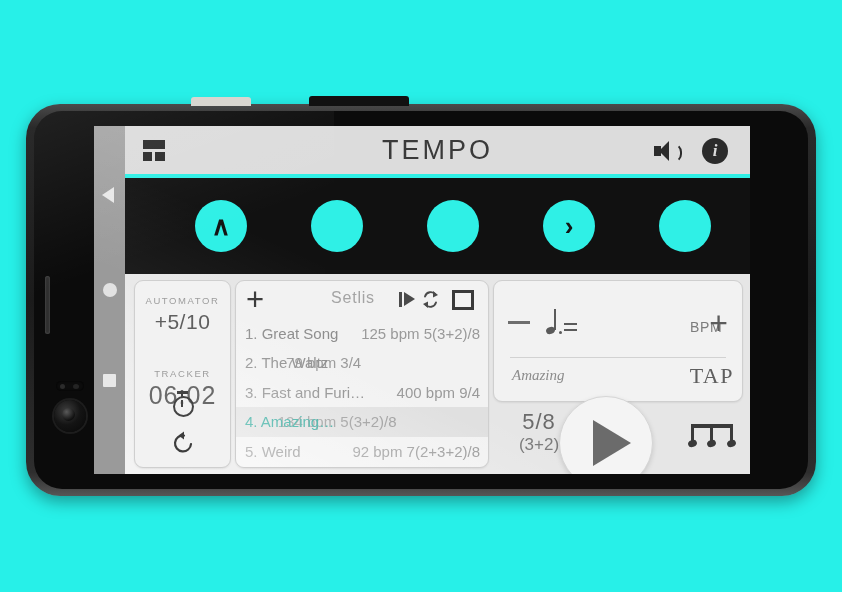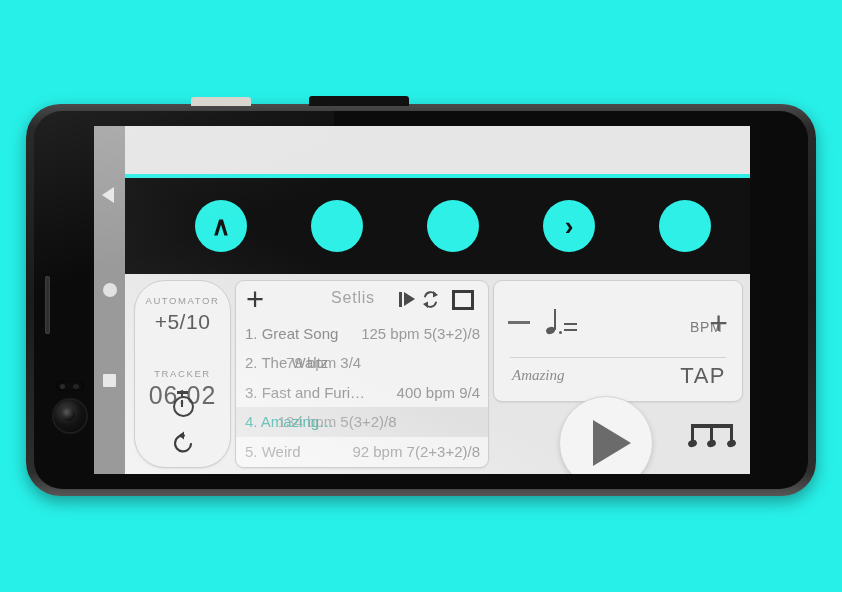--- a/index.html
+++ b/index.html
@@ -128,21 +128,21 @@
   .bottom{position:absolute;left:0;top:148px;width:625px;height:200px;background:#e6e6e6;}
   .bottom .bshade{position:absolute;left:0;top:0;width:625px;height:200px;
     background:linear-gradient(28deg,rgba(255,255,255,.55) 0%,rgba(255,255,255,0) 48%);}
 
   .card{
     position:absolute;background:#f2f2f2;border:1px solid #cfcfcf;border-radius:9px;
     box-shadow:0 1px 2px rgba(0,0,0,.07);
   }
 
   
-  .automator{left:9px;top:6px;width:95px;height:186px;border-radius:31px;}
+  .automator{left:9px;top:6px;width:95px;height:186px;}
   .lbl{
     text-align:center;color:#9d9d9d;font-size:9.5px;letter-spacing:1.6px;
     font-family:"Liberation Sans", sans-serif;
   }
   .val-big{text-align:center;color:#5f5f5f;font-size:21px;font-weight:300;letter-spacing:.5px;}
   .val-time{text-align:center;color:#6a6a6a;font-size:25px;font-weight:300;letter-spacing:1px;}
   .stopwatch{position:absolute;left:37px;top:110px;width:22px;height:24px;}
   .stopwatch .dial{position:absolute;left:1px;top:5px;width:17px;height:17px;border:2px solid #444;border-radius:50%;}
   .stopwatch .cap{position:absolute;left:5px;top:0;width:11px;height:3px;background:#444;}
   .stopwatch .stem{position:absolute;left:9px;top:3px;width:2px;height:3px;background:#444;}
@@ -189,21 +189,21 @@
   .noteeq .stem{position:absolute;left:8px;top:0;width:2px;height:21px;background:#5a5a5a;}
   .noteeq .dot{position:absolute;left:13px;top:22px;width:3px;height:3px;border-radius:50%;background:#5a5a5a;}
   .noteeq .e1{position:absolute;left:18px;top:14px;width:13px;height:2px;background:#5a5a5a;}
   .noteeq .e2{position:absolute;left:18px;top:20px;width:13px;height:2px;background:#5a5a5a;}
   .bpmnum{position:absolute;left:88px;top:8px;width:110px;text-align:center;
     font-size:52px;font-weight:300;color:#5a5a5a;letter-spacing:1px;line-height:60px;}
   .bpmlbl{position:absolute;left:196px;top:38px;font-size:14px;color:#7d7d7d;letter-spacing:.6px;}
   .tdivider{position:absolute;left:16px;top:76px;width:216px;height:1px;background:#d2d2d2;}
   .vivace{position:absolute;left:18px;top:86px;font-size:15px;color:#8c8c8c;font-style:italic;font-weight:300;
     font-family:"Liberation Serif", serif;}
-  .tap{position:absolute;right:16px;top:82px;font-size:22px;color:#5e5e5e;font-weight:300;letter-spacing:1.5px;}
+  .tap{position:absolute;right:8px;top:82px;font-size:22px;color:#5e5e5e;font-weight:300;letter-spacing:1.5px;font-family:Liberation Serif, serif;}
 
   
   .meter{position:absolute;left:378px;top:136px;width:72px;text-align:center;}
   .meter .m1{font-size:22px;color:#6b6b6b;font-weight:300;letter-spacing:1px;line-height:24px;}
   .meter .m2{font-size:17px;color:#7d7d7d;font-weight:300;line-height:22px;}
   .subdiv{position:absolute;right:14px;top:148px;width:48px;height:32px;}
   .subdiv .beam{position:absolute;left:3px;top:2px;width:42px;height:4px;background:#3a3a3a;}
   .subdiv .st{position:absolute;top:2px;width:2.5px;height:20px;background:#3a3a3a;}
   .subdiv .hd{position:absolute;top:18px;width:9px;height:7px;border-radius:50%;background:#3a3a3a;transform:rotate(-18deg);}
 
@@ -234,20 +234,34 @@
 
       <div class="navbar">
         <div class="nav-shade"></div>
         <div class="nav-ic nav-back"></div>
         <div class="nav-ic nav-home"></div>
         <div class="nav-ic nav-recent"></div>
       </div>
 
       <div class="app">
 
+        <div class="appbar">
+          <div class="grid-icon">
+            <i class="g1"></i>
+              <i class="g2"></i>
+              <i class="g3"></i>
+          </div>
+          <div class="app-title">TEMPO</div>
+          <div class="spk">
+            <span class="body"></span>
+              <span class="cone"></span>
+              <span class="w1"></span>
+          </div>
+          <div class="info-ic">i</div>
+        </div>
         <div class="appbar-underline"></div>
 
         <div class="beatstrip">
           <div class="shade"></div>
           <div class="beat" style="left:70px">
             <div class="glyph">∧</div>
           </div>
           <div class="beat" style="left:186px">
             <div class="glyph"></div>
           </div>
@@ -341,20 +355,24 @@
               <span class="e1"></span>
                 <span class="e2"></span>
             </div>
             <div class="bpmlbl">BPM</div>
             <div class="plusright">+</div>
             <div class="tdivider"></div>
             <div class="vivace">Amazing</div>
             <div class="tap">TAP</div>
           </div>
 
+          <div class="meter">
+            <div class="m1">5/8</div>
+            <div class="m2">(3+2)</div>
+          </div>
 
           <div class="subdiv">
             <span class="beam"></span>
             <span class="st" style="left:3px"></span>
               <span class="hd" style="left:0"></span>
             <span class="st" style="left:22px"></span>
               <span class="hd" style="left:19px"></span>
             <span class="st" style="left:42px"></span>
               <span class="hd" style="left:39px"></span>
           </div>

